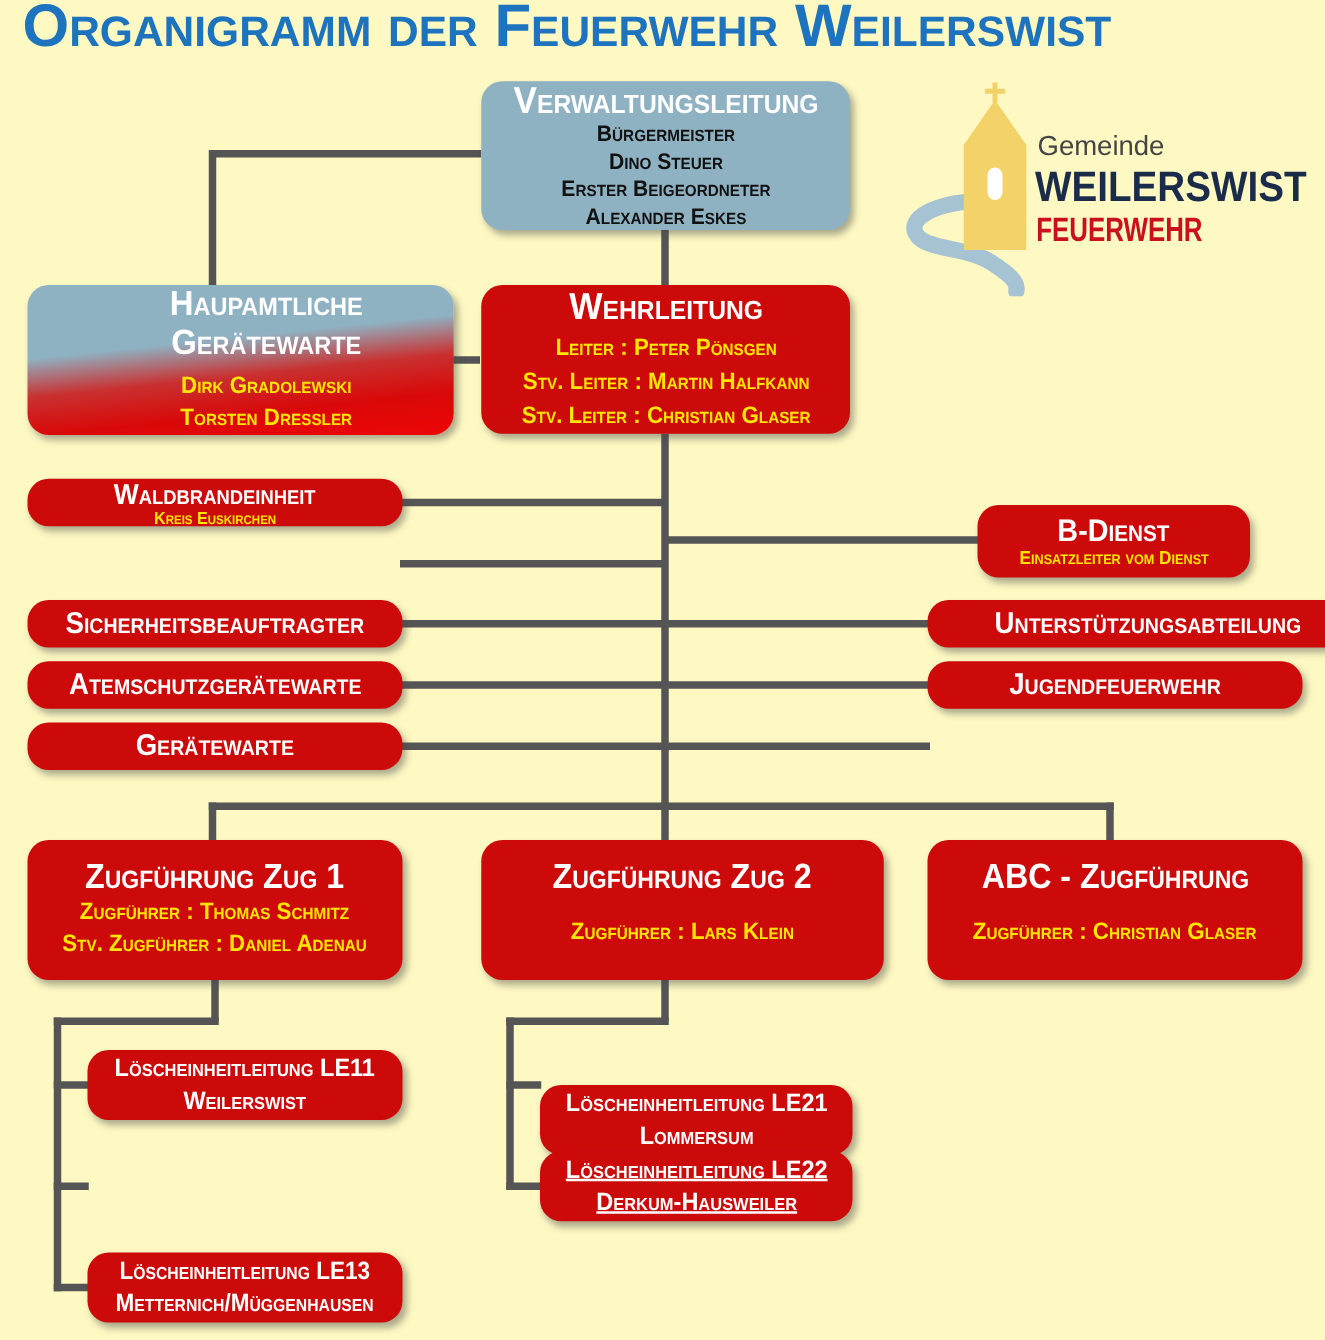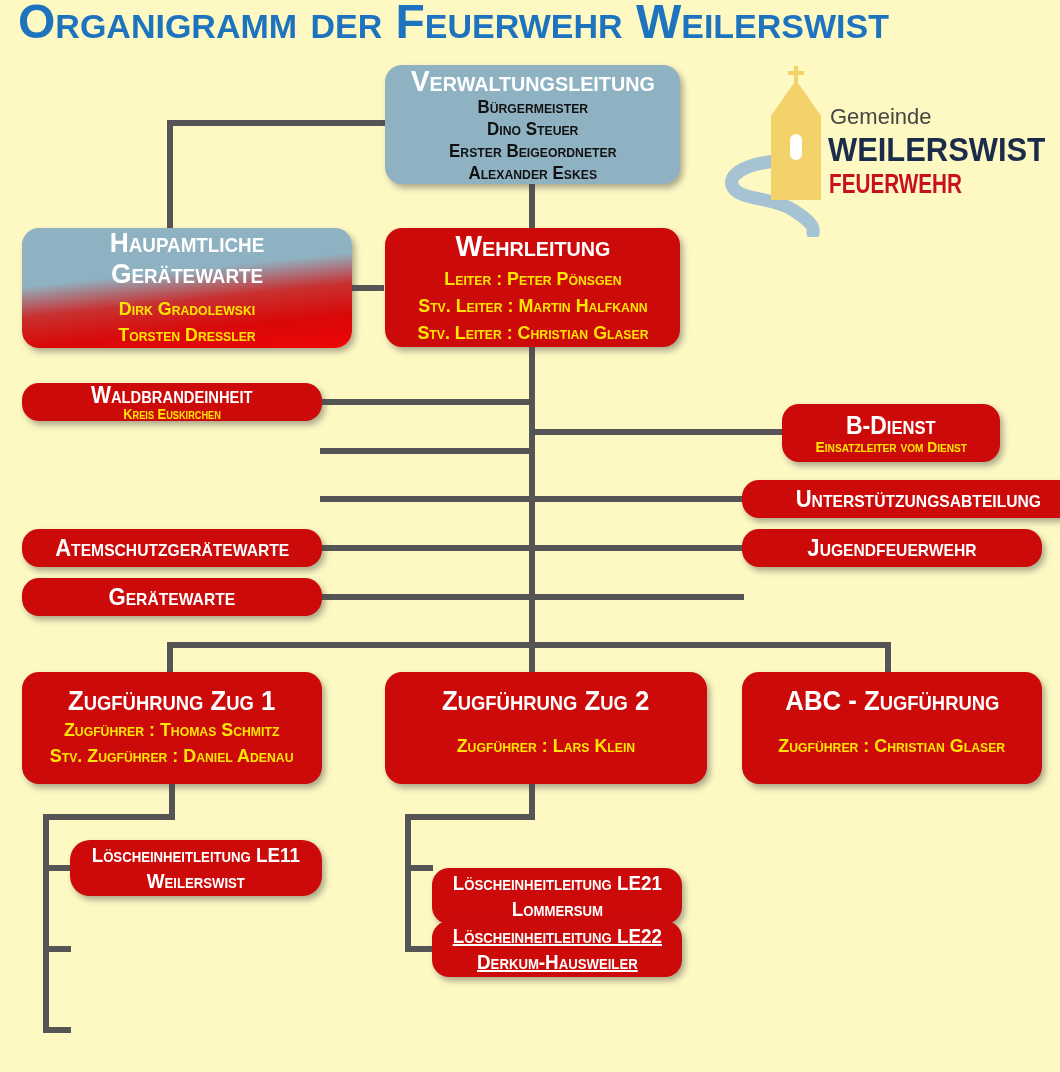--- a/index.html
+++ b/index.html
@@ -80,21 +80,21 @@
       <rect x="73" y="9" width="16" height="4" fill="#f2d269"></rect>
       <polygon points="81,18 106,54 56,54" fill="#f2d269"></polygon>
       <rect x="56" y="53" width="50" height="85" fill="#f2d269"></rect>
       <rect x="75" y="72" width="12" height="26" rx="6" fill="#ffffff"></rect>
     </g>
     <text x="115" y="62" font-size="22" fill="#454545">Gemeinde</text>
     <text x="113" y="99" font-size="34" font-weight="bold" fill="#1b2c4a" textLength="218" lengthAdjust="spacingAndGlyphs">WEILERSWIST</text>
     <text x="114" y="131" font-size="27" font-weight="bold" fill="#c8101e" textLength="133" lengthAdjust="spacingAndGlyphs">FEUERWEHR</text>
   </svg>
 
-  <div class="node grad" style="left:22px;top:228px;width:330px;height:120px;">
+  <div class="node grad" style="left:22px;top:228px;width:300px;height:120px;padding-left:41px;">
     <div class="condblk">
       <div class="big" style="font-size:28px;max-width:230px;margin:0 auto;">Haupamtliche Gerätewarte</div>
       <div class="mem" style="margin-top:6px;">
         <div>Dirk Gradolewski</div>
         <div>Torsten Dressler</div>
       </div>
     </div>
   </div>
 
   <div class="node red" style="left:385px;top:228px;width:295px;height:119px;">
@@ -107,20 +107,23 @@
       </div>
     </div>
   </div>
 
   <div class="node red" style="left:22px;top:383px;width:300px;height:38px;">
     <span class="cond" style="font-size:23px;line-height:1;">Waldbrandeinheit</span>
     <span class="cond sub" style="font-size:14px;">Kreis Euskirchen</span>
   </div>
 
 
+  <div class="node red" style="left:22px;top:480px;width:300px;height:38px;">
+    <span class="cond bar-label">Sicherheitsbeauftragter</span>
+  </div>
 
   <div class="node red" style="left:22px;top:529px;width:300px;height:38px;">
     <span class="cond bar-label">Atemschutzgerätewarte</span>
   </div>
 
   <div class="node red" style="left:22px;top:578px;width:300px;height:38px;">
     <span class="cond bar-label">Gerätewarte</span>
   </div>
 
   <div class="node red" style="left:782px;top:404px;width:218px;height:58px;">
@@ -152,28 +155,34 @@
     </div>
   </div>
 
   <div class="node red zugbox" style="left:742px;top:672px;width:300px;height:112px;">
     <span class="cond zug-title">ABC - Zugführung</span>
     <div class="mem condblk" style="padding-bottom:6px;">
       <div>Zugführer : Christian Glaser</div>
     </div>
   </div>
 
-  <div class="node red" style="left:70px;top:840px;width:252px;height:56px;border-radius:20px;">
+  <div class="node red" style="left:70px;top:840px;width:252px;height:56px;">
     <div class="condblk le-line">
       <div>Löscheinheitleitung LE11</div>
       <div>Weilerswist</div>
     </div>
   </div>
 
 
+  <div class="node red" style="left:70px;top:1002px;width:252px;height:56px;">
+    <div class="condblk le-line" style="transform:scaleX(0.9);">
+      <div>Löscheinheitleitung LE13</div>
+      <div>Metternich/Müggenhausen</div>
+    </div>
+  </div>
 
   <div class="node red" style="left:432px;top:840px;width:250px;height:56px;margin-top:28px;">
     <div class="condblk le-line">
       <div>Löscheinheitleitung LE21</div>
       <div>Lommersum</div>
     </div>
   </div>
 
   <div class="node red" style="left:432px;top:921px;width:250px;height:56px;text-decoration:underline;">
     <div class="condblk le-line">

